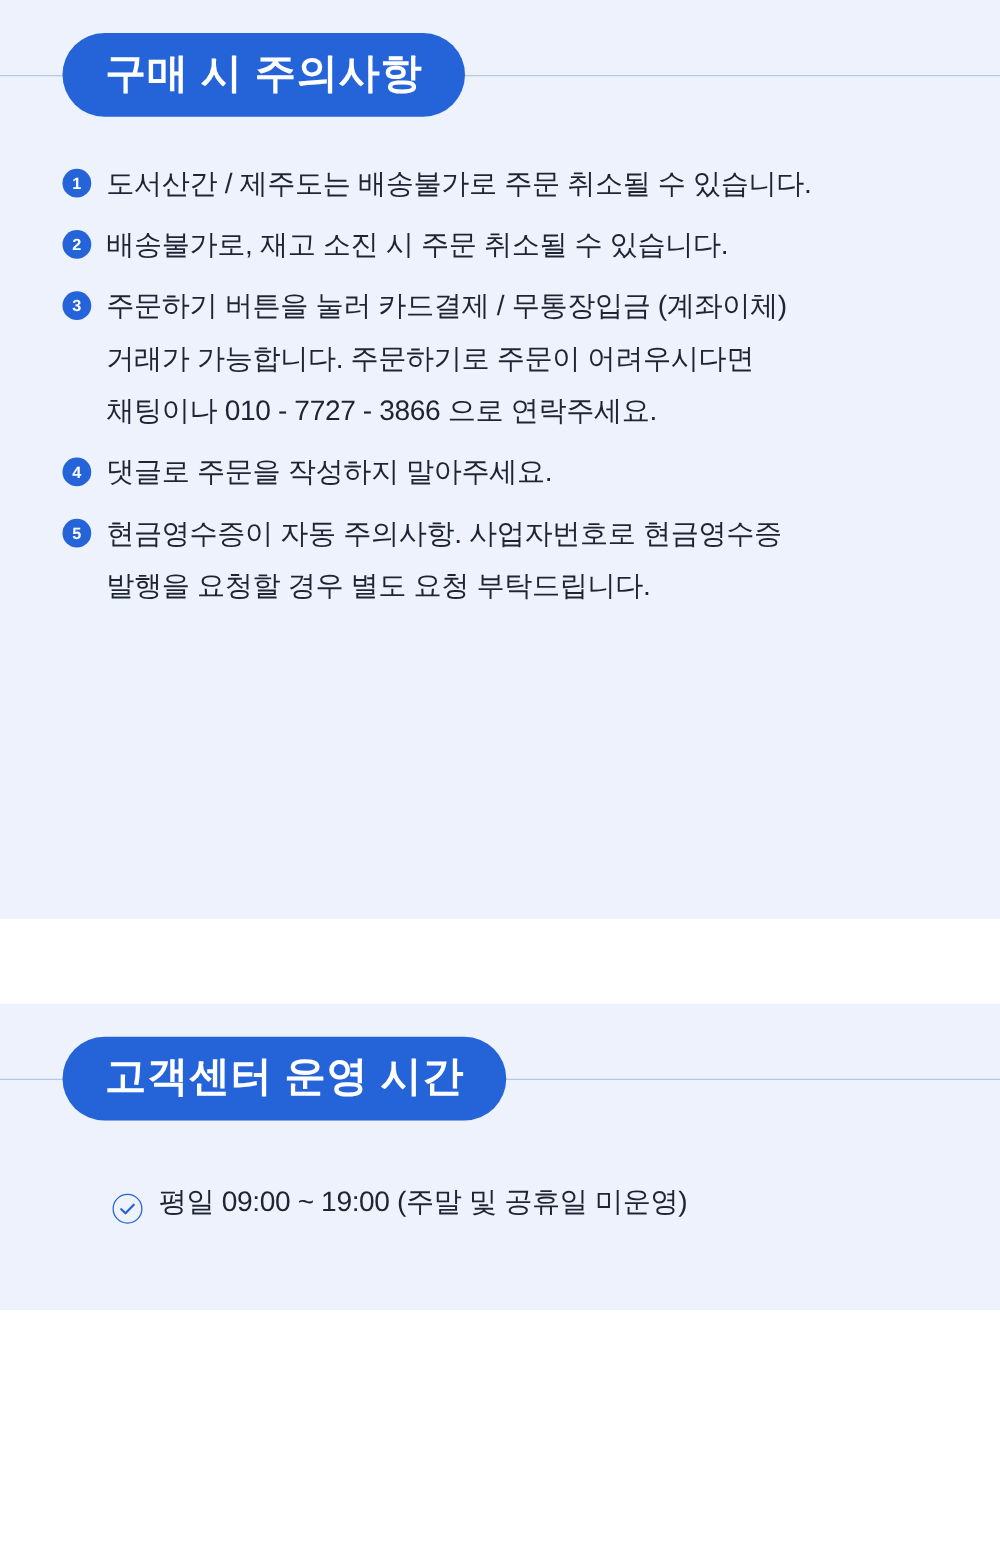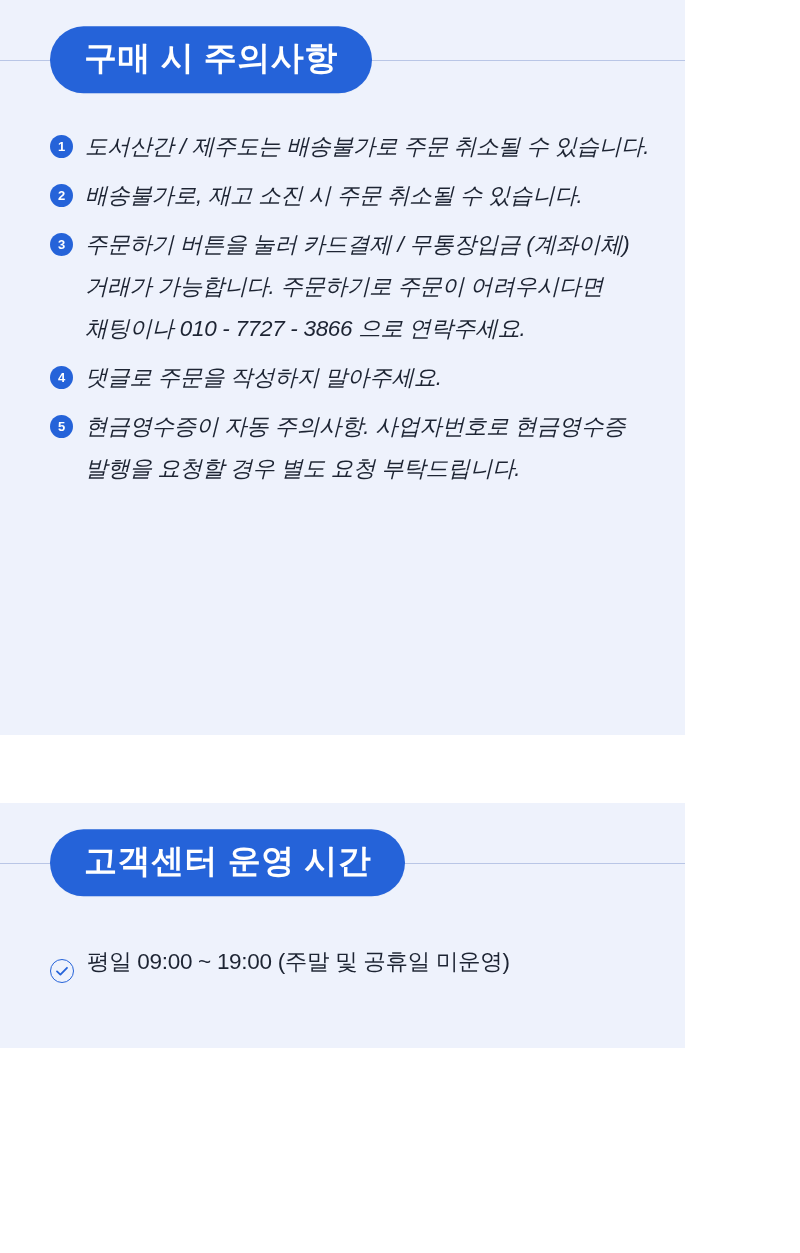--- a/index.html
+++ b/index.html
@@ -9,21 +9,21 @@
   body {
     width: 800px;
     height: 1253px;
     background: #ffffff;
     font-family: "Liberation Sans", sans-serif;
     -webkit-font-smoothing: antialiased;
   }
 
   .page {
     position: relative;
-    width: 685px;
+    width: 800px;
     height: 1253px;
     overflow: hidden;
   }
 
   
   .section {
     position: relative;
     background: #eef2fc;
     width: 800px;
     box-sizing: border-box;
@@ -94,35 +94,35 @@
     color: #ffffff;
     font-size: 13px;
     font-weight: bold;
     line-height: 23px;
     text-align: center;
     margin-top: 9px;
     margin-right: 12px;
   }
   .notice-lines {
     flex: 1 1 auto;
-    font-style: italic;
   }
   .notice-line {
     font-size: 22.5px;
     color: #1d2433;
     line-height: 42px;
     letter-spacing: -0.3px;
     font-weight: 500;
   }
 
   
   .hours-body {
     padding: 18px 48px 0 50px;
     display: flex;
-    align-items: flex-end;
+    align-items: center;
+    margin-left: 40px;
   }
   .check-badge {
     flex: 0 0 auto;
     width: 22px;
     height: 22px;
     border-radius: 50%;
     border: 1.6px solid #2563d9;
     margin-top: 10px;
     margin-right: 13px;
     position: relative;

